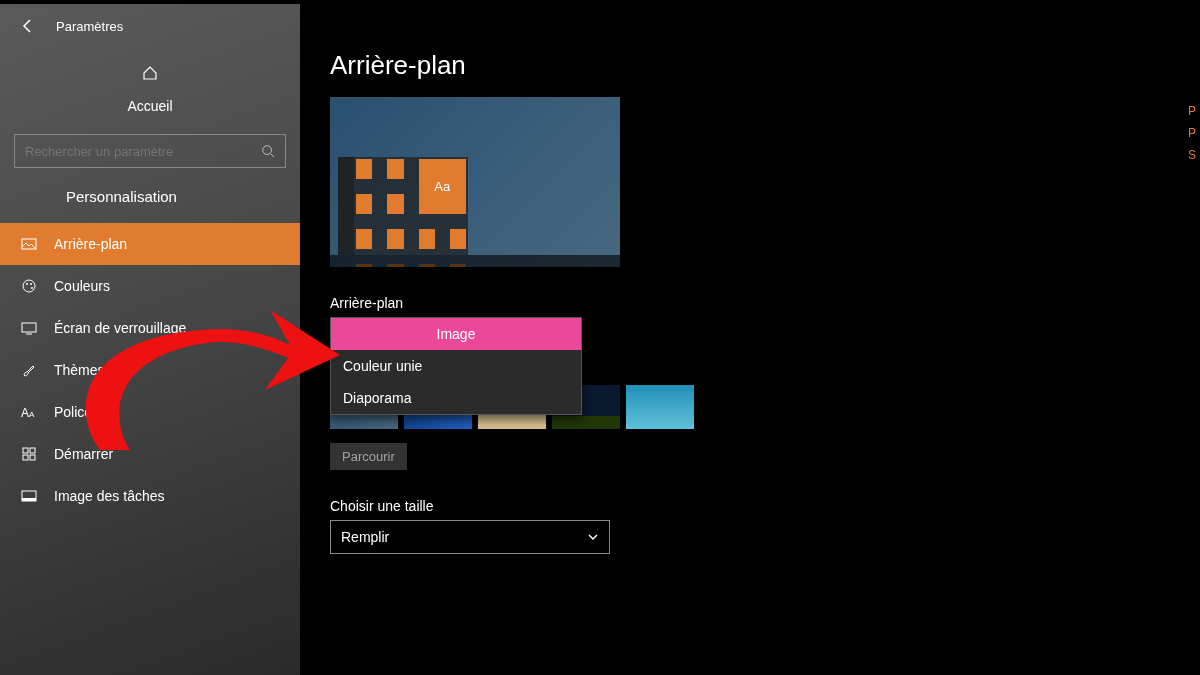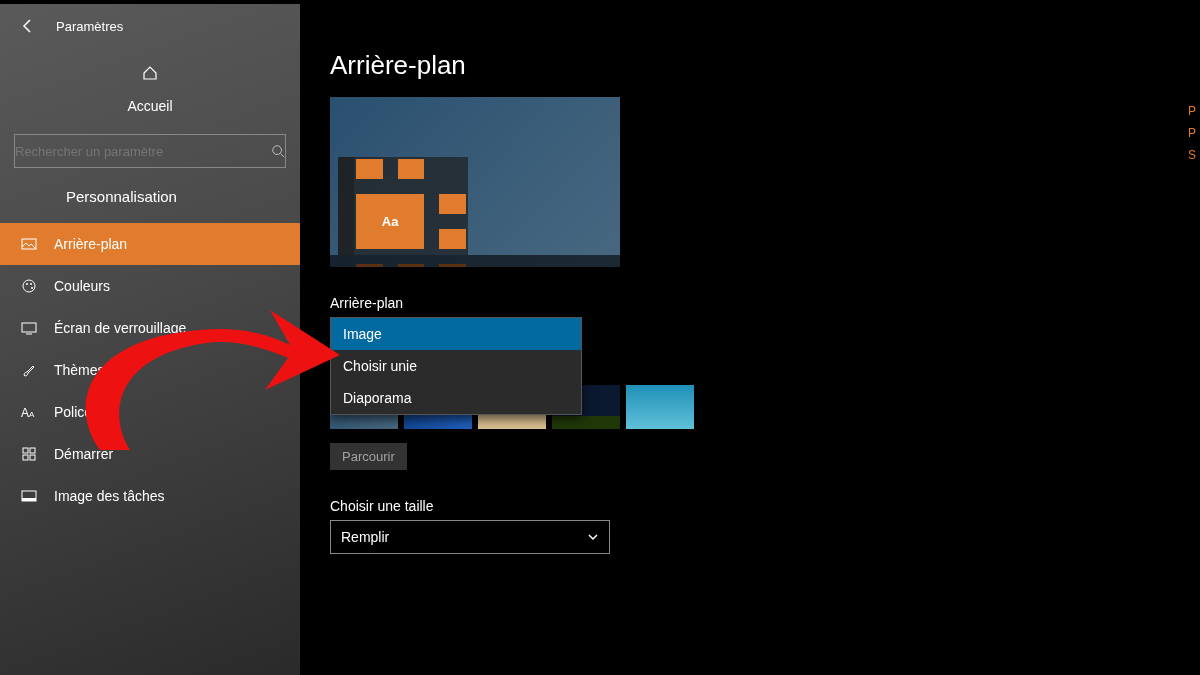--- a/index.html
+++ b/index.html
@@ -4,38 +4,38 @@
 <style>
 * { margin:0; padding:0; box-sizing:border-box; font-family:"Segoe UI",sans-serif; }
 body { width:1200px; height:675px; background:#000; color:#fff; overflow:hidden; position:relative; }
 .sidebar { position:absolute; left:0; top:4px; width:300px; height:675px; background:linear-gradient(160deg,#5a5a5a 0%,#4a4a4a 40%,#2a2a2a 100%); }
 .header-row { display:flex; align-items:center; padding:12px 18px 18px; gap:18px; }
 .back { width:20px; height:20px; display:flex; align-items:center; justify-content:center; cursor:pointer; }
 .app-title { font-size:13px; font-weight:400; }
 .home-row { display:flex; align-items:center; gap:16px; padding:10px 20px 14px; cursor:pointer;flex-direction:column; }
 .ico { width:18px; height:18px; display:flex; align-items:center; justify-content:center; }
 .home-label { font-size:14px; }
-.search { margin:6px 14px 16px; border:1px solid #888; height:34px; display:flex; align-items:center; padding:0 0; cursor:text; }
+.search { margin:6px 14px 16px; border:1px solid #888; height:34px; display:flex; align-items:center; padding:0 10px; cursor:text; }
 .search input { flex:1; background:transparent; border:none; color:#ccc; font-size:13px; outline:none; }
 .section-title { font-weight:400; font-size:15px; padding:4px 18px 18px;margin-left:48px; }
 .nav-item { display:flex; align-items:center; gap:16px; padding:12px 20px; font-size:14px; cursor:pointer; }
 .nav-item.active { background:#e17c2e; color:#fff; }
 .main { position:absolute; left:330px; top:50px; right:0; color:#fff; }
 .page-title { font-size:26px; font-weight:400; margin-bottom:16px; }
 .preview { width:290px; height:170px; background:linear-gradient(135deg,#2a5070,#486880); position:relative; overflow:hidden; margin-bottom:28px; }
 .preview .taskbar { position:absolute; bottom:0; left:0; right:0; height:12px; background:rgba(0,0,0,.6); }
 .startmenu { position:absolute; left:8px; bottom:12px; width:130px; height:98px; display:flex; }
 .startmenu .leftcol { width:16px; background:rgba(30,30,30,.9); }
-.startmenu .tiles { flex:1; display:grid; grid-template-columns:repeat(3,1fr); grid-auto-rows:20px; gap:15px; padding:2px; background:rgba(30,30,30,.7);font-weight:bold; }
+.startmenu .tiles { flex:1; display:grid; grid-template-columns:repeat(4,1fr); grid-auto-rows:20px; gap:15px; padding:2px; background:rgba(30,30,30,.7); }
 .tile { background:#e17c2e; }
 .tile.big { grid-column:span 2; grid-row:span 2; display:flex; align-items:center; justify-content:center; font-size:13px; }
 .label { font-size:14px; margin-bottom:6px; }
 .dropdown-open { width:252px; background:#2b2b2b; border:1px solid #555; box-shadow:0 4px 10px rgba(0,0,0,.6); position:relative; z-index:5; }
 .dd-item { padding:8px 12px; font-size:14px; cursor:pointer; }
-.dd-item.selected { background:#0369a1; }
+.dd-item.selected { background:#ec4899;text-align:center; }
 .thumbs { display:flex; gap:6px; margin-top:-30px; }
 .thumb { width:68px; height:44px; cursor:pointer; }
 .t1{background:linear-gradient(135deg,#2a5070,#486880);} .t2{background:linear-gradient(135deg,#0a3a7a,#2060c0);} .t3{background:linear-gradient(180deg,#7ab0d8 60%,#d8c090 60%);} .t4{background:linear-gradient(180deg,#0a1830 70%,#203808 70%);} .t5{background:linear-gradient(180deg,#2090b8,#60c0d8);}
 .browse-btn { margin-top:14px; padding:6px 12px; background:#333; border:none; color:#a3a3a3; font-size:13px; cursor:pointer; }
 .select-box { width:280px; height:34px; border:1px solid #888; display:flex; align-items:center; justify-content:space-between; padding:0 10px; cursor:pointer; margin-top:0; }
 .select-box span { font-size:14px; }
 .rightpeek { position:absolute; right:0; top:100px; width:12px; color:#e17c2e; font-size:12px; line-height:22px; overflow:hidden; }
 .arrow { position:absolute; left:40px; top:280px; z-index:20; pointer-events:none; }
 svg{display:block;}
 </style>
@@ -157,21 +157,21 @@
           <div class="tile"></div>
           <div class="tile"></div>
       </div>
     </div>
     <div class="taskbar"></div>
   </div>
 
   <div class="label">Arrière-plan</div>
   <div class="dropdown-open">
     <div class="dd-item selected">Image</div>
-    <div class="dd-item">Choisir unie</div>
+    <div class="dd-item">Couleur unie</div>
     <div class="dd-item">Diaporama</div>
   </div>
 
   <div class="thumbs">
     <div class="thumb t1"></div>
     <div class="thumb t2"></div>
     <div class="thumb t3"></div>
     <div class="thumb t4"></div>
     <div class="thumb t5"></div>
   </div>

